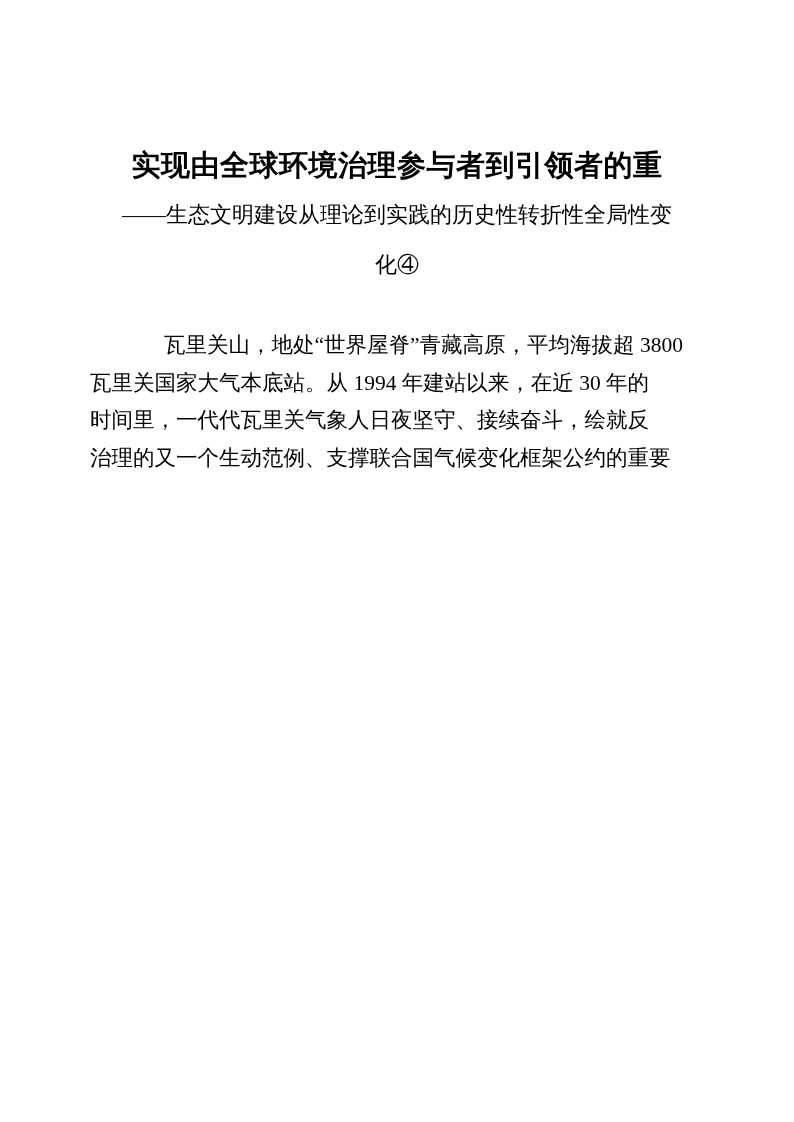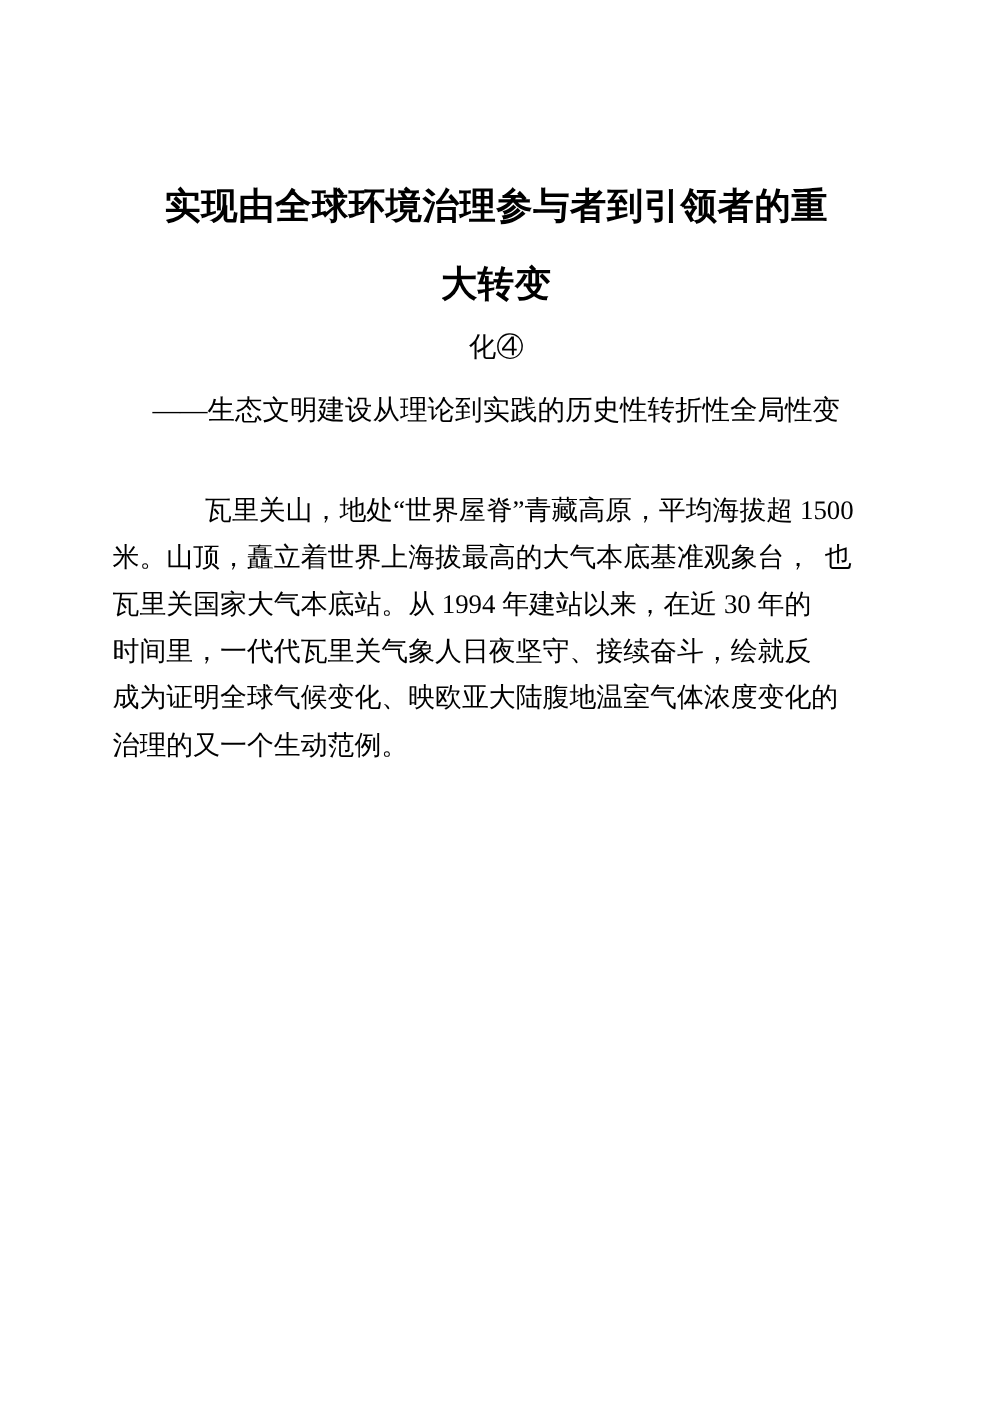--- a/index.html
+++ b/index.html
@@ -45,35 +45,32 @@
   }
 </style>
 </head>
 <body>
 
 <div class="page">
   <div class="content">
 
     <h1 class="doc-title">
       <div class="line">实现由全球环境治理参与者到引领者的重</div>
-      <div class="line">大转变</div>
     </h1>
 
     <div class="doc-subtitle">
+      <div class="line">——生态文明建设从理论到实践的历史性转折性全局性变</div>
       <div class="line">化④</div>
-      <div class="line">——生态文明建设从理论到实践的历史性转折性全局性变</div>
     </div>
 
     <div class="doc-body">
 
       <div class="paragraph">
-        <div class="line first-line">瓦里关山，地处“世界屋脊”青藏高原，平均海拔超 1500</div>
-        <div class="line">米。山顶，矗立着世界上海拔最高的大气本底基准观象台，  也</div>
+        <div class="line first-line">瓦里关山，地处“世界屋脊”青藏高原，平均海拔超 3800</div>
         <div class="line">瓦里关国家大气本底站。从 1994 年建站以来，在近 30 年的</div>
         <div class="line">时间里，一代代瓦里关气象人日夜坚守、接续奋斗，绘就反</div>
-        <div class="line">成为证明全球气候变化、映欧亚大陆腹地温室气体浓度变化的</div>
-        <div class="line">治理的又一个生动范例。</div>
+        <div class="line">治理的又一个生动范例、支撑联合国气候变化框架公约的重要</div>
       </div>
 
 
     </div>
   </div>
 </div>
 
 </body></html>

